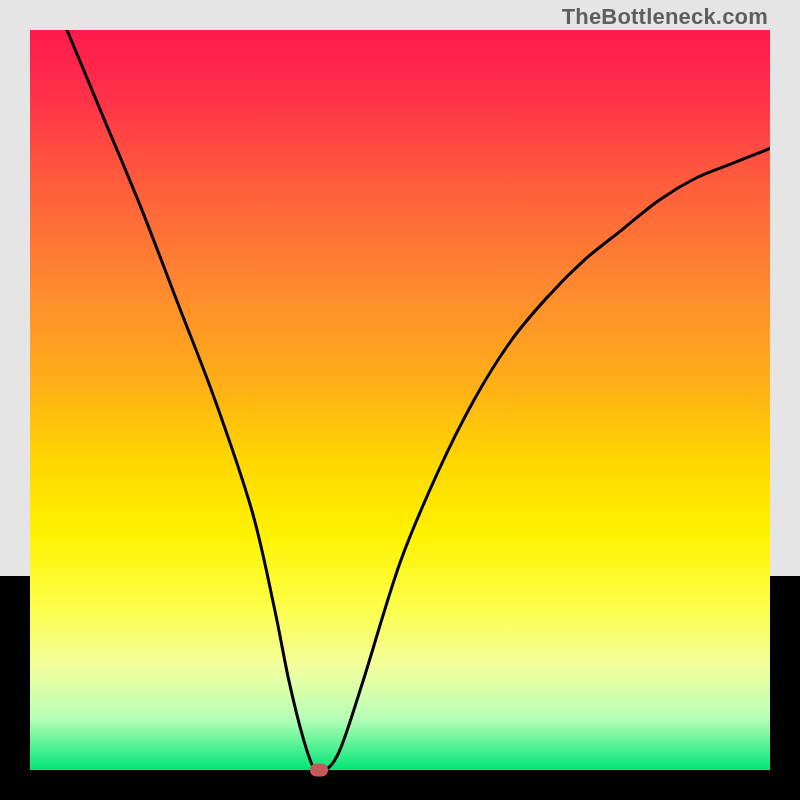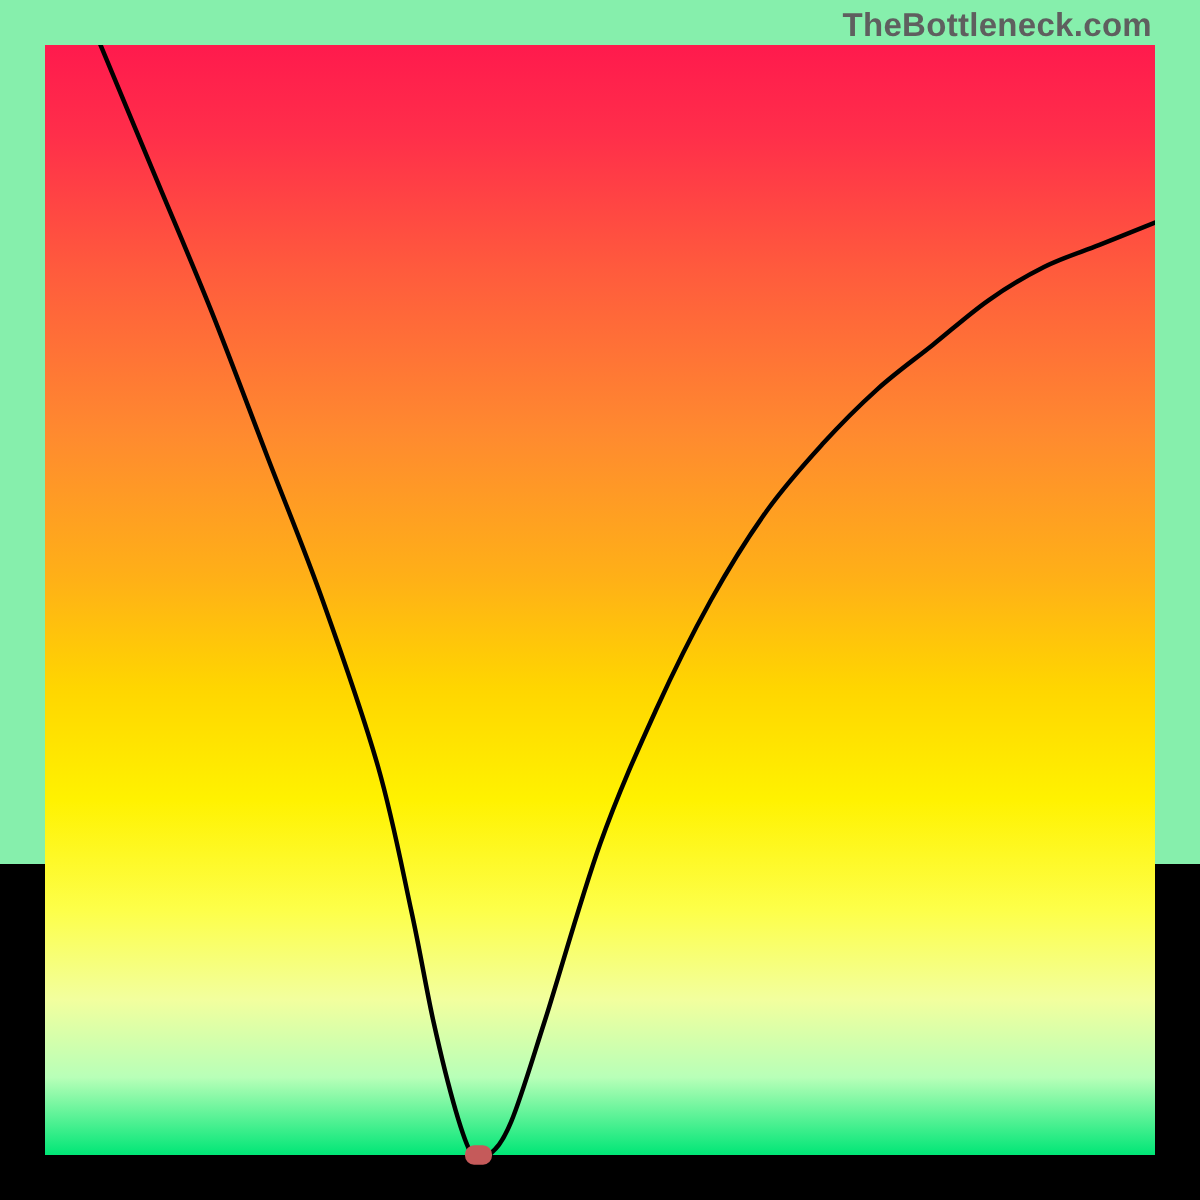--- a/index.html
+++ b/index.html
@@ -1,20 +1,20 @@
 <!DOCTYPE html>
 <html><head>
 <meta charset="utf-8">
 <style>
   * { margin: 0; padding: 0; box-sizing: border-box; }
   html, body { width: 800px; height: 800px; overflow: hidden; background: #000; }
   .frame {
     width: 800px;
     height: 576px;
-    background: #86efac;
+    background: #e5e5e5;
     position: relative;
   }
   .plot-area {
     position: absolute;
     left: 30px;
     top: 30px;
     width: 740px;
     height: 740px;
     background: linear-gradient(to bottom,
       #ff1a4d 0%,

